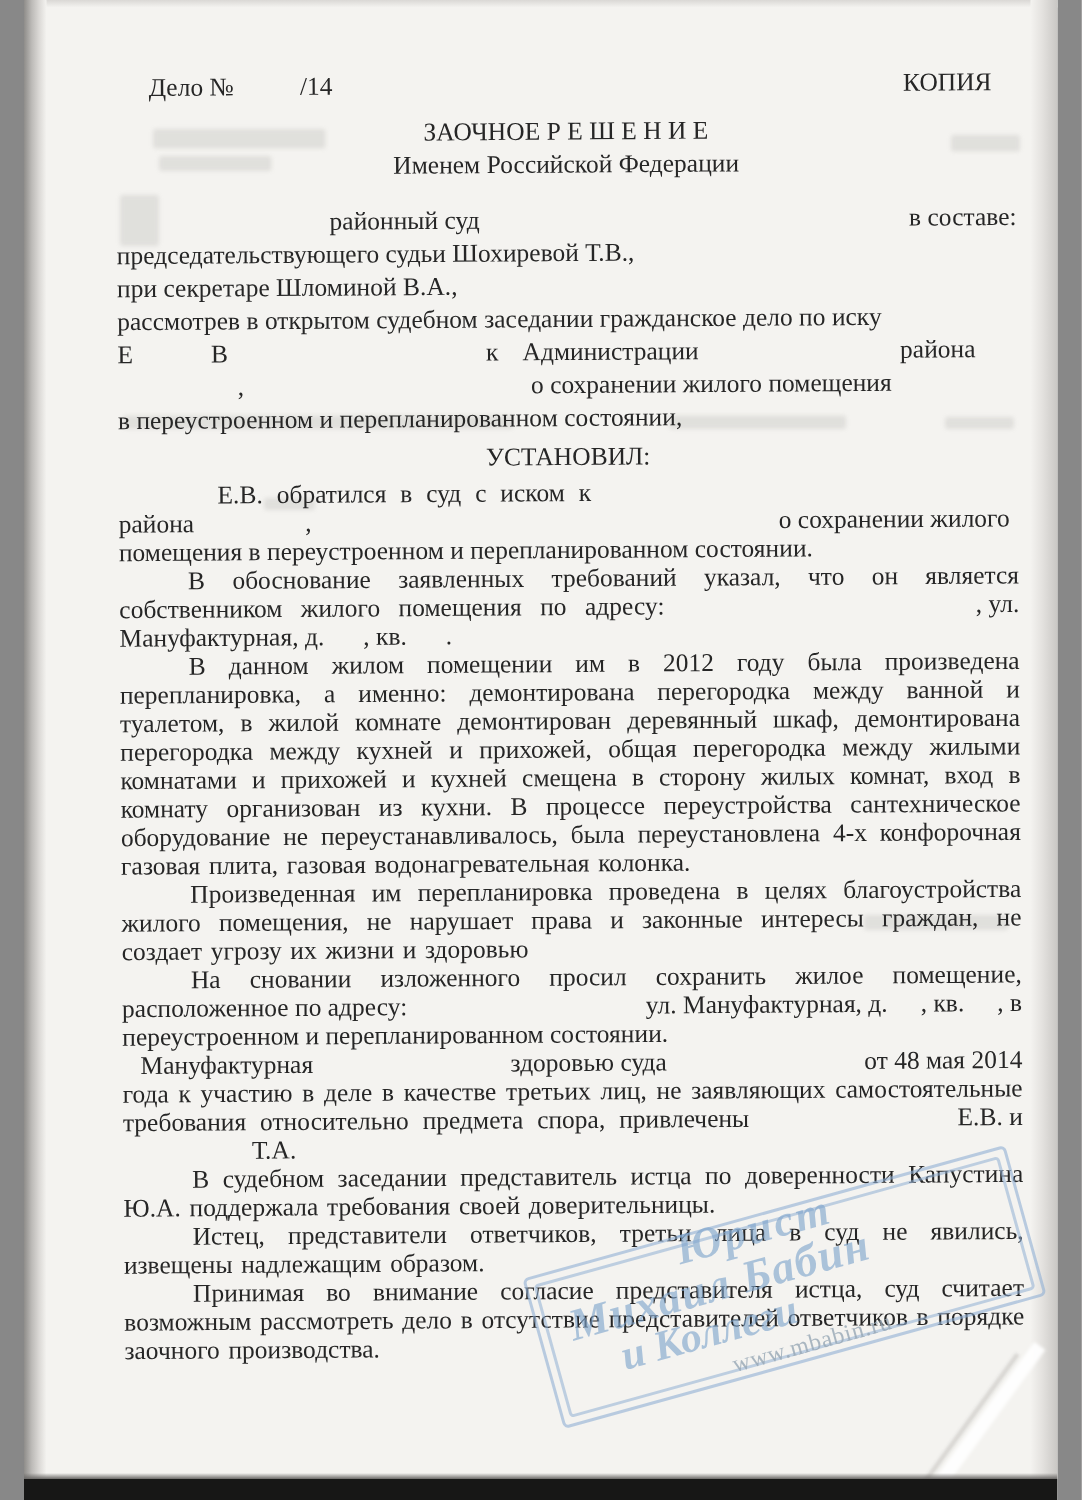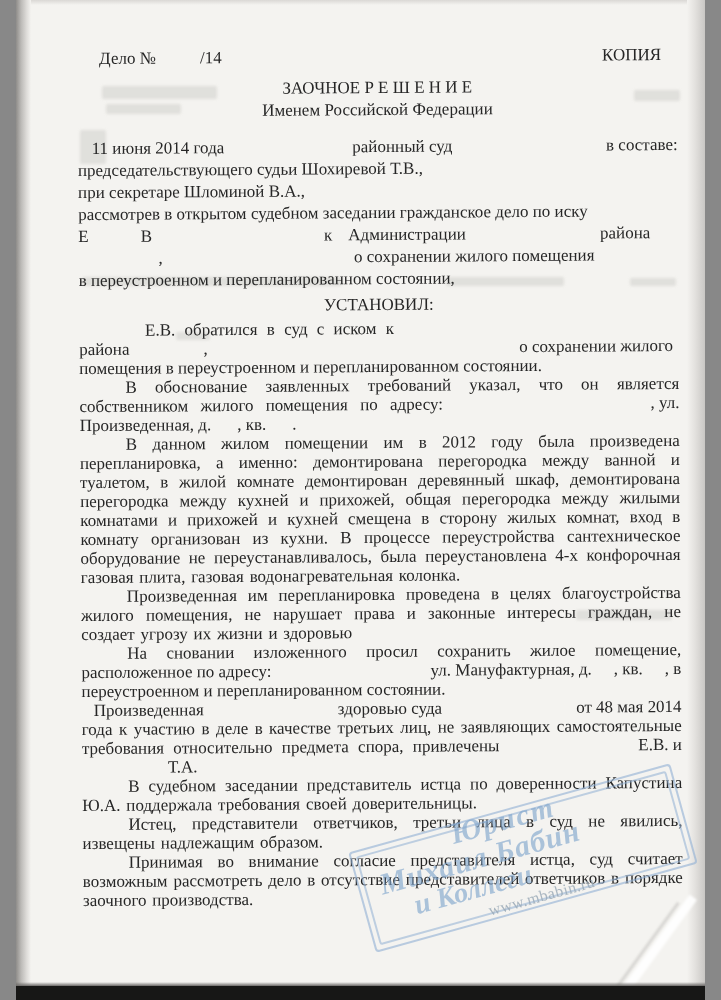--- a/index.html
+++ b/index.html
@@ -87,21 +87,20 @@
       <span>КОПИЯ</span>
     </div>
 
     <div class="title-block">
       <div>ЗАОЧНОЕ Р Е Ш Е Н И Е</div>
       <div>Именем Российской Федерации</div>
     </div>
 
     <div class="intro">
       <div class="row" style="padding-left:14px">
-        <span>11 июня 2014 года</span>
         <span style="margin-left:128px">районный суд</span>
         <span style="margin-left:auto">в составе:</span>
       </div>
       <div>председательствующего судьи  Шохиревой Т.В.,</div>
       <div>при секретаре Шломиной В.А.,</div>
       <div>рассмотрев в открытом судебном заседании гражданское дело по иску</div>
       <div class="row">
         <span>Е</span>
         <span style="margin-left:52px">В</span>
         <span style="margin-left:172px">к</span>
@@ -126,40 +125,40 @@
       </div>
       <div>помещения в переустроенном и перепланированном  состоянии.</div>
 
       <div class="jlast ws2" style="text-indent:46px">В обоснование заявленных требований указал, что он является</div>
       <div class="row">
         <span class="ws3">собственником жилого помещения по адресу:</span>
         <span class="grow"></span>
         <span>, ул.</span>
       </div>
       <div>
-        <span>Произведенная, д.</span><span class="gap26"></span><span>, кв.</span><span class="gap26"></span><span>.</span>
+        <span>Мануфактурная, д.</span><span class="gap26"></span><span>, кв.</span><span class="gap26"></span><span>.</span>
       </div>
 
       <p class="just">В данном жилом помещении им в 2012 году была произведена перепланировка, а именно: демонтирована перегородка между ванной и туалетом, в жилой комнате демонтирован деревянный шкаф, демонтирована перегородка между кухней и прихожей, общая перегородка между жилыми комнатами и прихожей и кухней смещена в сторону жилых комнат, вход в комнату организован из кухни. В процессе переустройства сантехническое оборудование не переустанавливалось, была переустановлена 4-х конфорочная газовая плита, газовая водонагревательная колонка.</p>
       <p class="just">Произведенная им перепланировка проведена в целях благоустройства жилого помещения, не нарушает права и законные интересы граждан, не создает угрозу их жизни и здоровью</p>
 
       <div class="jlast ws2" style="text-indent:46px">На сновании изложенного просил сохранить жилое помещение,</div>
       <div class="row">
         <span>расположенное по адресу:</span>
         <span class="grow"></span>
         <span>ул. Мануфактурная, д.</span>
           <span class="gap22"></span>
           <span>, кв.</span>
           <span class="gap22"></span>
           <span>, в</span>
       </div>
       <div>переустроенном и перепланированном состоянии.</div>
 
       <div class="row" style="padding-left:12px">
-        <span>Произведенная</span>
+        <span>Мануфактурная</span>
         <span style="margin-left:auto;margin-right:auto">здоровью суда</span>
         <span>от 48 мая 2014</span>
       </div>
       <div class="jlast">года к участию в деле в качестве третьих лиц, не заявляющих самостоятельные</div>
       <div class="row">
         <span class="ws2">требования относительно предмета спора, привлечены</span>
         <span class="grow"></span>
         <span style="">Е.В. и</span>
       </div>
       <div class="indent2">Т.А.</div>

